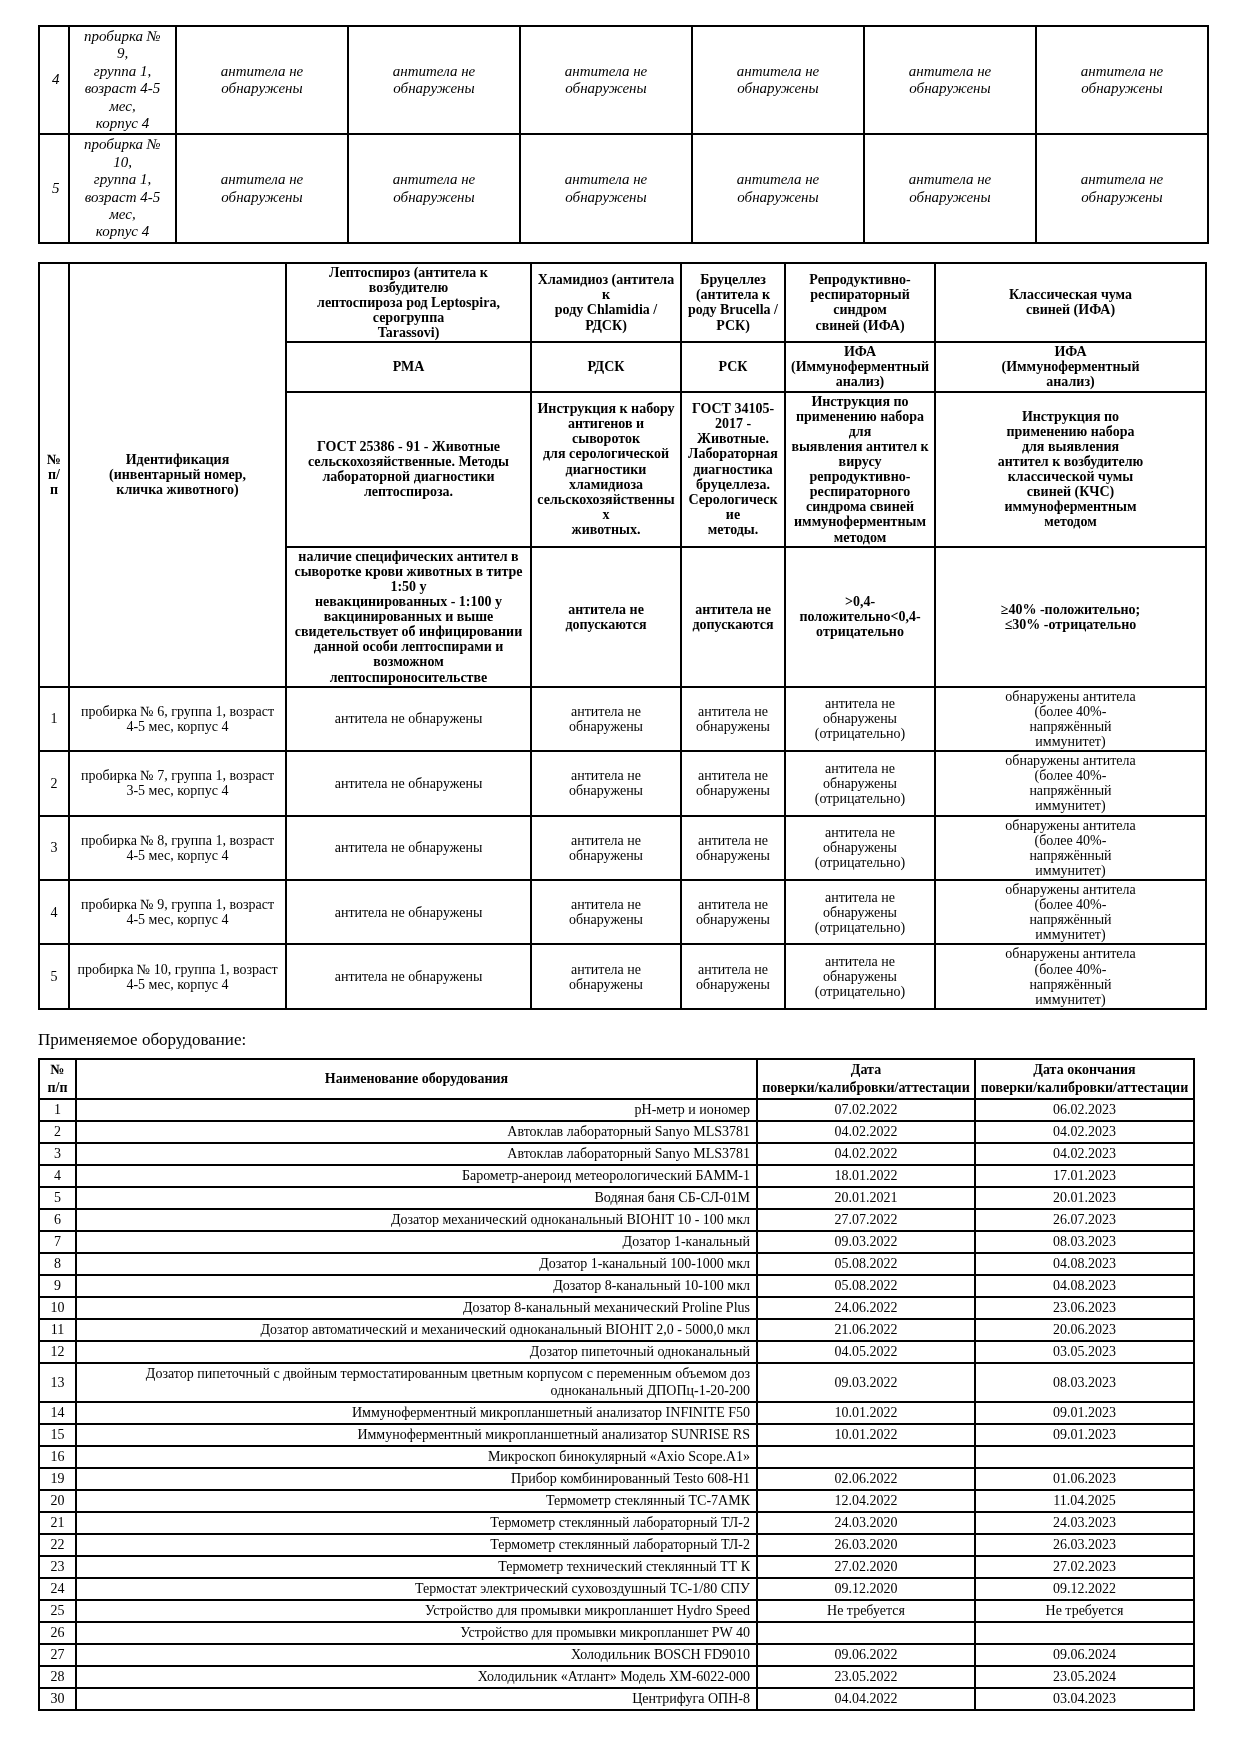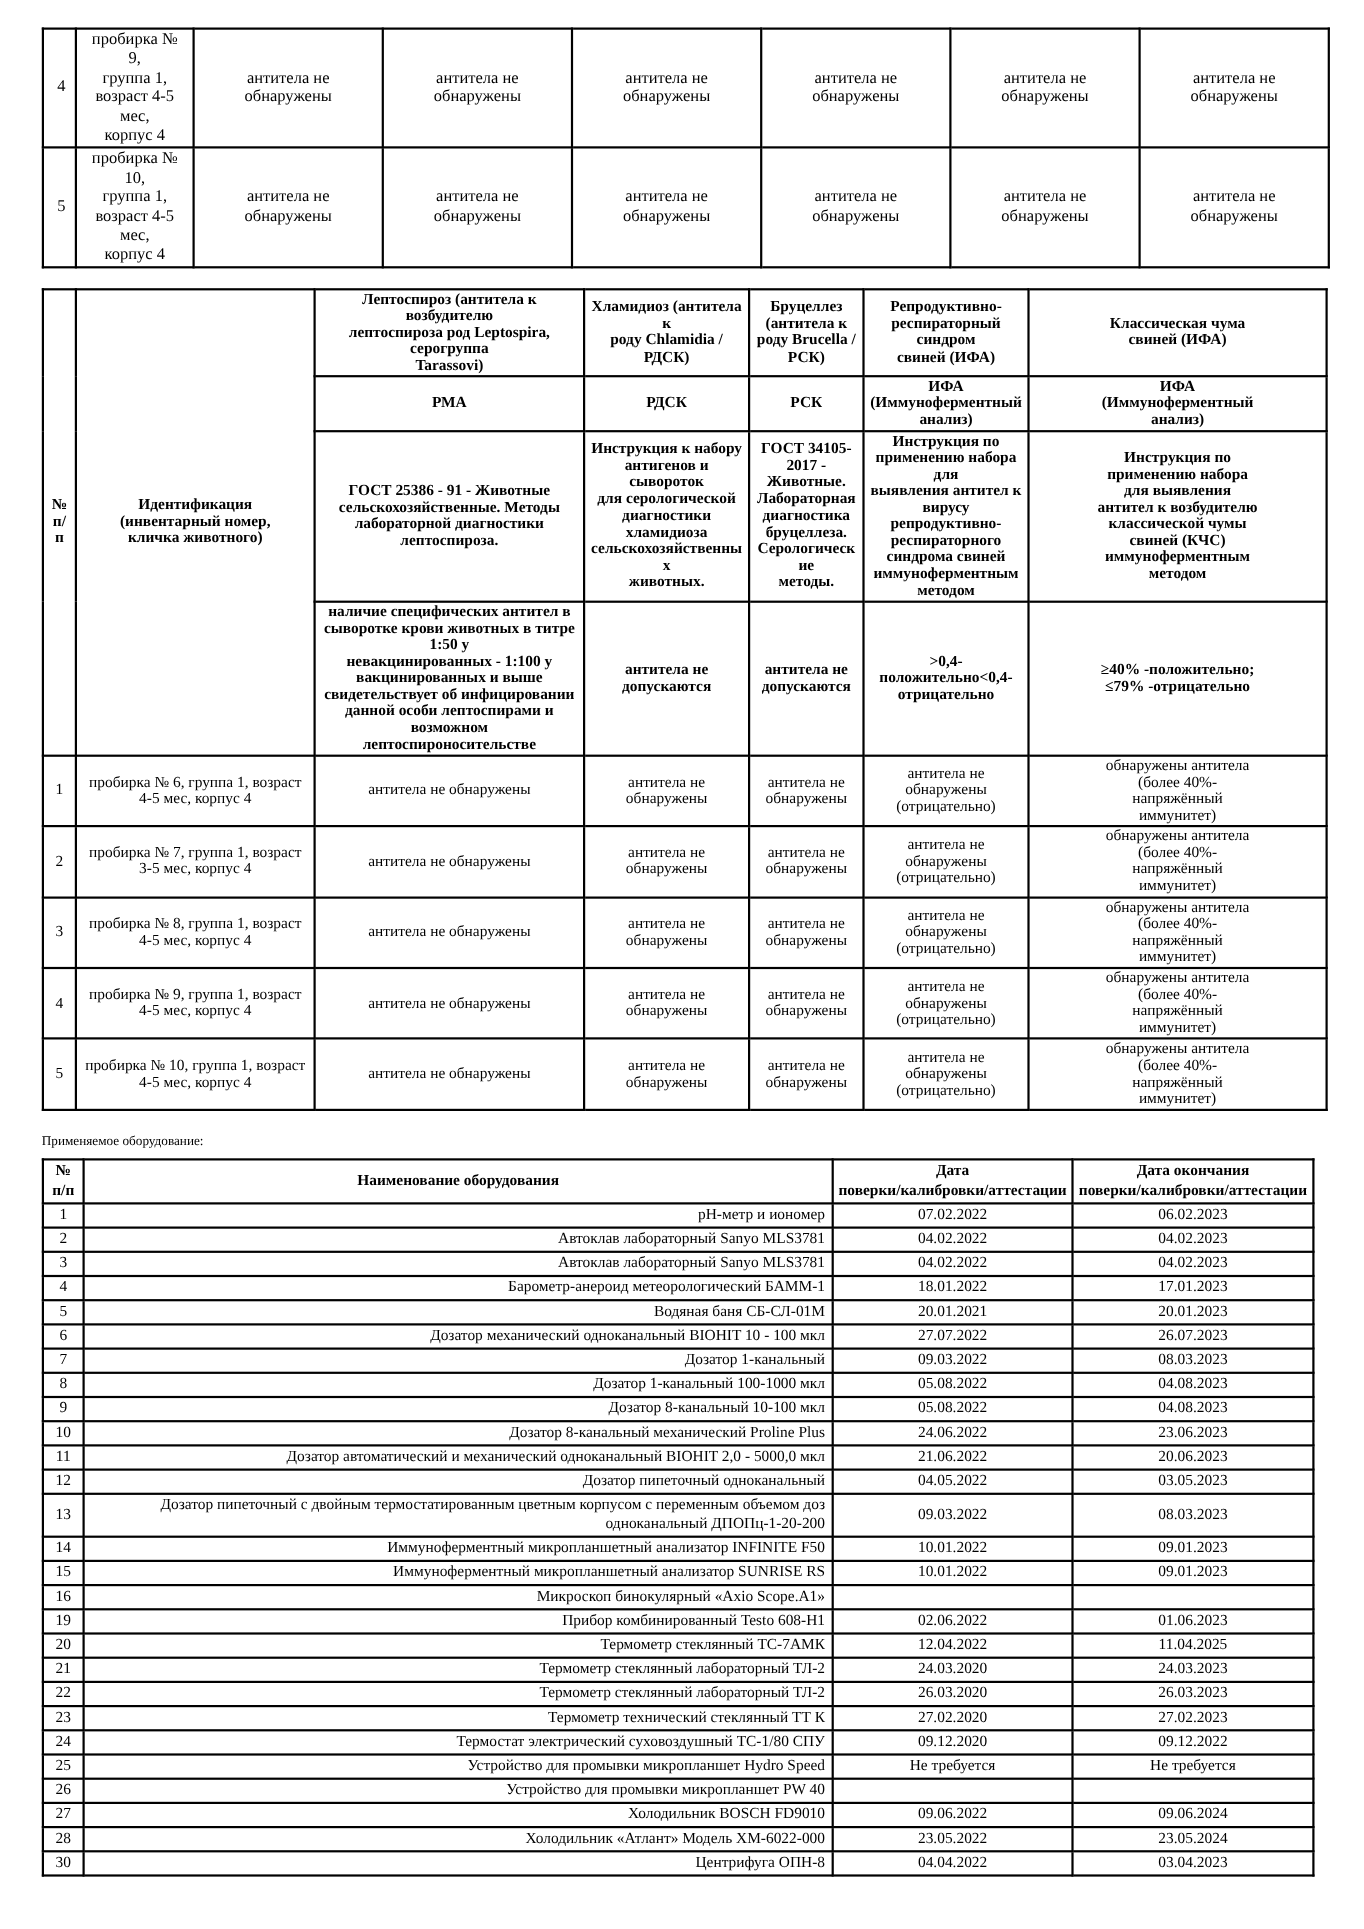--- a/index.html
+++ b/index.html
@@ -8,30 +8,30 @@
     width:1240px; height:1754px; margin:0 auto; background:#ffffff;
     font-family:"Liberation Serif", serif; color:#000;
     padding:25px 33px 0 38px; position:relative; overflow:hidden;
   }
   table { border-collapse:collapse; table-layout:fixed; }
   td { border:2px solid #000; text-align:center; vertical-align:middle;
        white-space:pre-line; overflow:hidden; word-wrap:break-word; }
 
   .top-tbl { width:1169px; font-size:15px; line-height:1.16; }
   .top-tbl tr { height:72px; }
-  .top-tbl td { padding:1px 12px; }
+  .top-tbl td { padding:1px 12px;font-style:italic; }
 
   .main-tbl { margin-top:18px; width:1167px; font-size:14px; line-height:1.08; }
   .main-tbl td { padding:1px 5px; }
   .main-tbl .hdr td { font-weight:bold; }
   .row-a { height:66px; } .row-b { height:45px; }
   .row-c { height:128px; } .row-d { height:110px;margin-top:37px; }
   .main-tbl tbody.data tr { height:61px; }
 
-  .eq-heading { margin-top:20px; margin-bottom:8px; font-size:12px; }
+  .eq-heading { margin-top:20px; margin-bottom:8px; font-size:17px; }
   .eq-tbl { width:1155px; font-size:14px; line-height:1.25; }
   .eq-tbl thead tr { height:40px; }
   .eq-tbl thead td { font-weight:bold; padding:1px 4px; }
   .eq-tbl tbody tr { height:22px; }
   .eq-tbl td { padding:1px 6px; }
   .eq-tbl td.name { text-align:right; }
 </style>
 </head>
 <body>
 
@@ -168,21 +168,21 @@
 свидетельствует об инфицировании
 данной особи лептоспирами и возможном
 лептоспироносительстве</td>
         <td>антитела не
 допускаются</td>
         <td>антитела не
 допускаются</td>
         <td>&gt;0,4-положительно&lt;0,4-
 отрицательно</td>
         <td>≥40% -положительно;
-≤79% -отрицательно</td>
+≤30% -отрицательно</td>
       </tr>
     </tbody>
     <tbody class="data">
 
         <tr>
           <td>1</td>
           <td>пробирка № 6, группа 1, возраст 4-5 мес, корпус 4</td>
           <td>антитела не обнаружены</td>
           <td>антитела не
 обнаружены</td>

